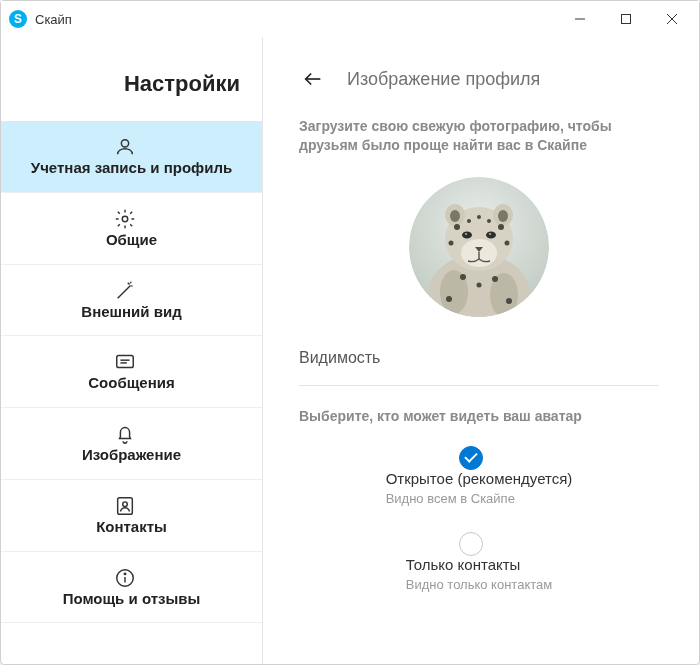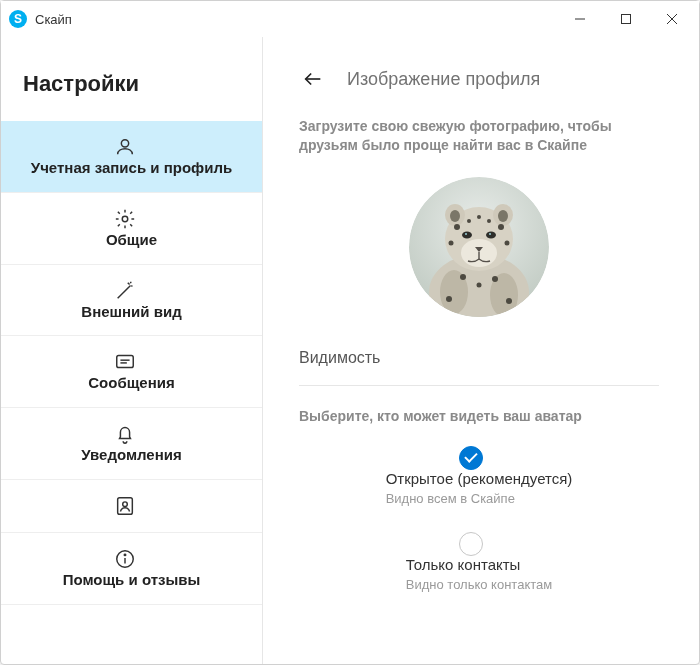--- a/index.html
+++ b/index.html
@@ -53,20 +53,21 @@
     display: flex;
     flex: 1;
     min-height: 0;
   }
   .sidebar {
     width: 262px;
     border-right: 1px solid #e6e6e6;
     display: flex;
     flex-direction: column;
     padding-top: 20px;
+    text-align: right;
   }
   .sidebar-title {
     font-size: 22px;
     font-weight: 700;
     color: #222;
     padding: 14px 22px 24px 22px;
   }
   .side-item {
     display: flex;
     align-items: center;
@@ -250,31 +251,32 @@
         </span>
         <span class="s-label">Сообщения</span>
       </div>
 
       <div class="side-item">
         <span class="s-icon">
           <svg width="22" height="22" viewBox="0 0 24 24" fill="none" stroke="#333" stroke-width="1.6">
               <path d="M6 17h12l-1-2v-5a5 5 0 0 0-10 0v5l-1 2zM10 20a2 2 0 0 0 4 0"></path>
             </svg>
         </span>
-        <span class="s-label">Уведомления</span>
+        <span class="s-label">Изображение</span>
       </div>
 
       <div class="side-item">
         <span class="s-icon">
           <svg width="22" height="22" viewBox="0 0 24 24" fill="none" stroke="#333" stroke-width="1.6">
               <rect x="4" y="3" width="16" height="18" rx="2"></rect>
               <circle cx="12" cy="10" r="2.5"></circle>
               <path d="M7 18c1-3 3-4 5-4s4 1 5 4"></path>
             </svg>
         </span>
+        <span class="s-label">Контакты</span>
       </div>
 
       <div class="side-item">
         <span class="s-icon">
           <svg width="22" height="22" viewBox="0 0 24 24" fill="none" stroke="#333" stroke-width="1.6">
               <circle cx="12" cy="12" r="9"></circle>
               <line x1="12" y1="11" x2="12" y2="17"></line>
               <circle cx="12" cy="7.5" r="0.8" fill="#333"></circle>
             </svg>
         </span>

